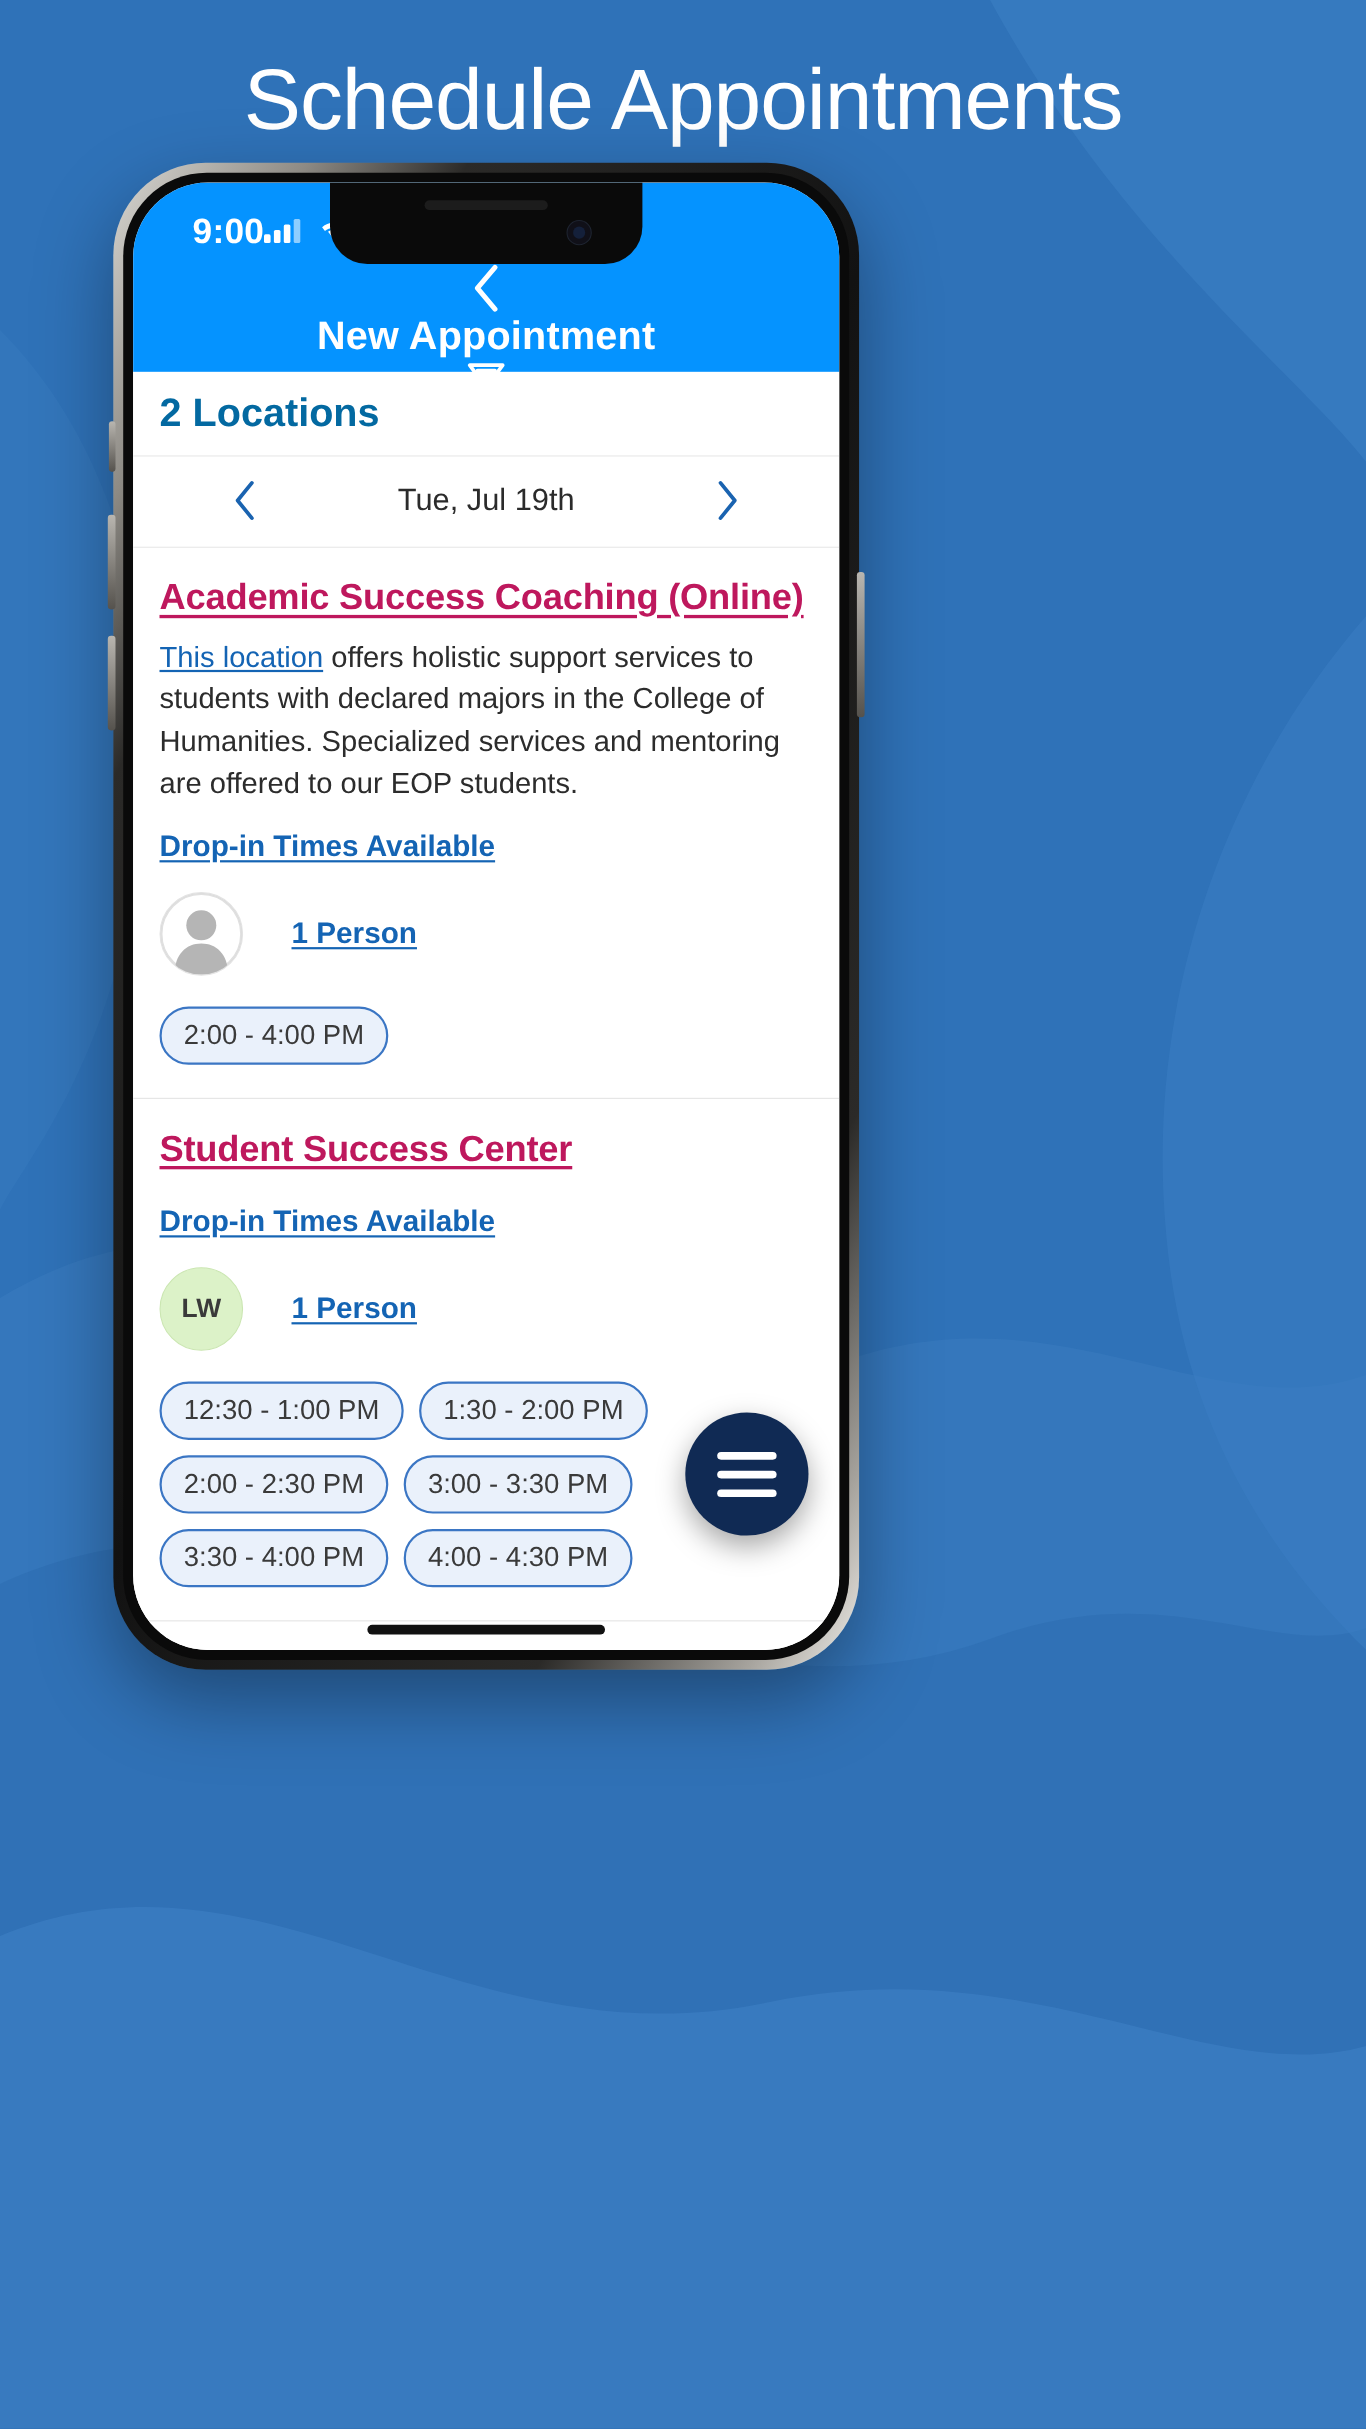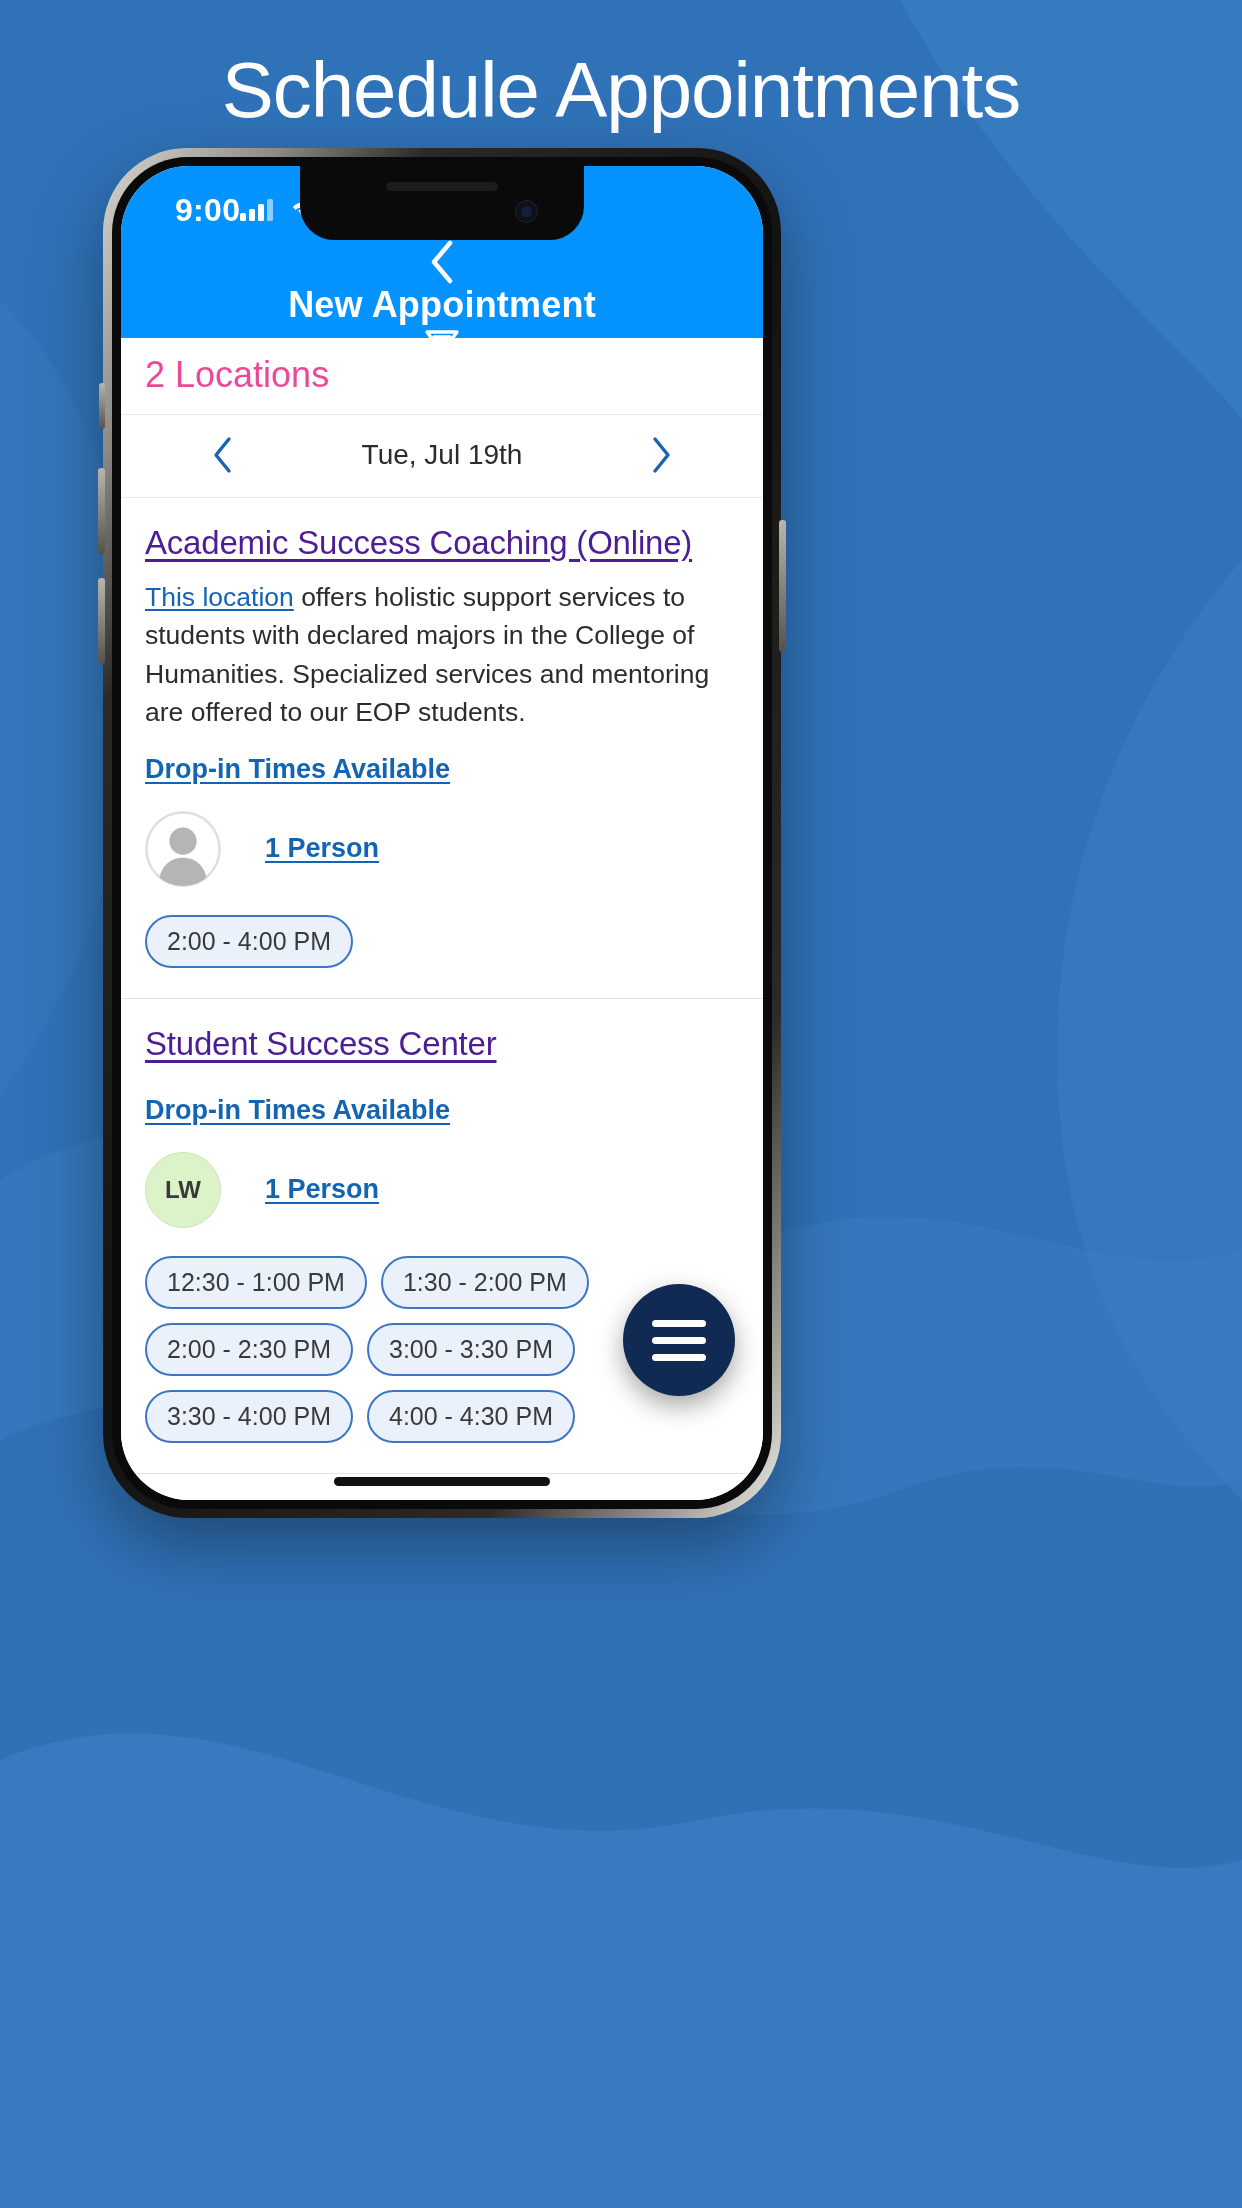--- a/index.html
+++ b/index.html
@@ -122,38 +122,38 @@
   .nav-btn { width:62px; height:62px; display:flex; align-items:center; justify-content:center; cursor:pointer; }
 
   
   .content {
     position:absolute; top:172px; left:0; right:0; bottom:0;
     background:#fff;
     overflow:hidden;
   }
 
   .loc-count {
-    font-size:36px; color:#ec4899; font-weight:400;
+    font-size:36px; color:#0369a1; font-weight:700;
     padding:16px 24px 18px 24px;
     border-bottom:1px solid #e8e8e8;
   }
 
   .datenav {
     display:flex; align-items:center; justify-content:space-between;
     padding:14px 76px 16px 76px;
     border-bottom:1px solid #e8e8e8;
     gap:41px;
   }
   .date-label { font-size:28px; color:#2b2b2b; }
   .date-arrow { width:52px; height:52px; display:flex; align-items:center; justify-content:center; cursor:pointer; }
 
   .card { padding:26px 24px 30px 24px; border-bottom:1px solid #e4e4e4; }
 
   .loc-name {
-    font-size:33px; font-weight:400; color:#4c1d95;
+    font-size:33px; font-weight:700; color:#be185d;
     text-decoration:underline; text-underline-offset:5px;
     display:inline-block; cursor:pointer; letter-spacing:-.2px;
   }
 
   .loc-desc {
     margin-top:16px;
     font-size:26.5px; line-height:1.45; color:#2c2c2c;
   }
   .loc-desc a { color:#1464b4; text-decoration:underline; text-underline-offset:3px; cursor:pointer; }
 

